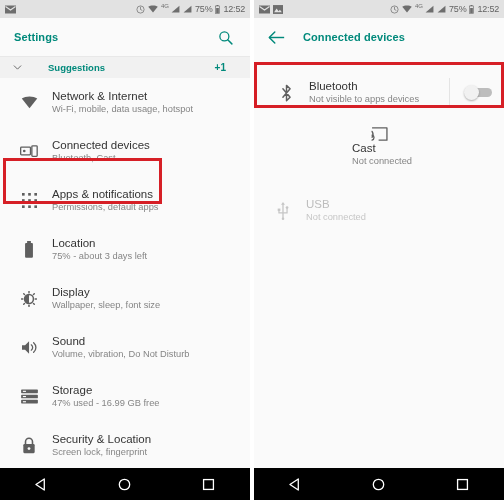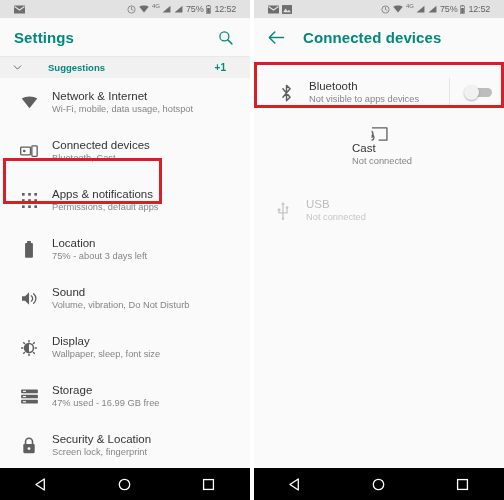--- a/index.html
+++ b/index.html
@@ -9,34 +9,34 @@
     font-family:"Liberation Sans", sans-serif;
     -webkit-font-smoothing:antialiased;
   }
   .screens { display:flex; width:504px; height:500px; }
   .phone { width:250px; height:500px; background:#fafafa; position:relative; display:flex; flex-direction:column; }
   .phone.left  { margin-right:4px; }
 
   
   .statusbar {
     height:18px; background:#e2e2e2; display:flex; align-items:center;
-    padding:0 14px; flex-shrink:0; font-size:9px; color:#6e6e6e;
+    padding:0 5px; flex-shrink:0; font-size:9px; color:#6e6e6e;
   }
   .sb-left { display:flex; align-items:center; gap:3px; }
   .sb-right { margin-left:auto; display:flex; align-items:center; gap:3px; }
   .sb-icon { display:block; }
   .sb-text { font-size:9px; color:#636363; letter-spacing:-.2px; font-weight:400; }
   .sb-4g { font-size:6px; color:#6e6e6e; position:relative; top:-3px; margin-right:-1px; }
 
   
   .appbar {
     height:38px; background:#fafafa; display:flex; align-items:center;
     padding:0 14px; flex-shrink:0;
   }
-  .appbar .title { color:#00897b; font-size:15px; font-weight:bold; letter-spacing:.1px; }
+  .appbar .title { color:#00897b; font-size:11px; font-weight:bold; letter-spacing:.1px; }
   .appbar .back { margin-right:18px; display:flex; align-items:center; }
   .appbar .spacer { flex:1; }
   .search-btn { display:flex; align-items:center; justify-content:center; width:22px; height:22px; }
 
   
   .suggestions {
     height:22px; background:#f1f1f1; display:flex; align-items:center;
     padding:0 24px; flex-shrink:0; border-top:1px solid #e8e8e8;
   }
   .sug-label { color:#00897b; font-size:9.5px; font-weight:bold; margin-left:24px; }
@@ -179,34 +179,20 @@
       <div class="row">
         <div class="ico">
           <svg width="10" height="17" viewBox="0 0 11 19">
               <rect x="3.4" y="0" width="4.2" height="2.4" fill="#5f5f5f"></rect>
               <rect x="1.1" y="2.2" width="8.8" height="16.5" rx="1.2" fill="#5f5f5f"></rect>
             </svg>
         </div>
         <div class="txt">
           <span class="t1">Location</span>
           <span class="t2">75% - about 3 days left</span>
-        </div>
-      </div>
-
-      <div class="row">
-        <div class="ico">
-          <svg width="17" height="15" viewBox="0 0 19 17">
-              <path d="M1 6 L4.5 6 L9 1.5 L9 15.5 L4.5 11 L1 11 Z" fill="#5f5f5f"></path>
-              <path d="M11.5 5.5 C13.6 7.2 13.6 9.8 11.5 11.5" fill="none" stroke="#5f5f5f" stroke-width="1.5" stroke-linecap="round"></path>
-              <path d="M14.2 3 C17.6 6 17.6 11 14.2 14" fill="none" stroke="#5f5f5f" stroke-width="1.5" stroke-linecap="round"></path>
-            </svg>
-        </div>
-        <div class="txt">
-          <span class="t1">Sound</span>
-          <span class="t2">Volume, vibration, Do Not Disturb</span>
         </div>
       </div>
 
       <div class="row">
         <div class="ico">
           <svg width="16" height="16" viewBox="0 0 18 18">
               <circle cx="9" cy="9" r="5" fill="none" stroke="#5f5f5f" stroke-width="1.7"></circle>
               <path d="M9 4 A5 5 0 0 0 9 14 Z" fill="#5f5f5f"></path>
               <g stroke="#5f5f5f" stroke-width="1.6" stroke-linecap="round">
                 <line x1="9" y1="0.5" x2="9" y2="2"></line>
@@ -222,20 +208,34 @@
         </div>
         <div class="txt">
           <span class="t1">Display</span>
           <span class="t2">Wallpaper, sleep, font size</span>
         </div>
       </div>
 
       <div class="row">
         <div class="ico">
           <svg width="17" height="15" viewBox="0 0 19 17">
+              <path d="M1 6 L4.5 6 L9 1.5 L9 15.5 L4.5 11 L1 11 Z" fill="#5f5f5f"></path>
+              <path d="M11.5 5.5 C13.6 7.2 13.6 9.8 11.5 11.5" fill="none" stroke="#5f5f5f" stroke-width="1.5" stroke-linecap="round"></path>
+              <path d="M14.2 3 C17.6 6 17.6 11 14.2 14" fill="none" stroke="#5f5f5f" stroke-width="1.5" stroke-linecap="round"></path>
+            </svg>
+        </div>
+        <div class="txt">
+          <span class="t1">Sound</span>
+          <span class="t2">Volume, vibration, Do Not Disturb</span>
+        </div>
+      </div>
+
+      <div class="row">
+        <div class="ico">
+          <svg width="17" height="15" viewBox="0 0 19 17">
               <g fill="#5f5f5f">
                 <rect x="0" y="0.5" width="19" height="4.2" rx="0.8"></rect>
                 <rect x="0" y="6.4" width="19" height="4.2" rx="0.8"></rect>
                 <rect x="0" y="12.3" width="19" height="4.2" rx="0.8"></rect>
               </g>
               <g fill="#fafafa">
                 <rect x="2" y="2" width="3.5" height="1.3"></rect>
                 <rect x="2" y="7.9" width="3.5" height="1.3"></rect>
                 <rect x="2" y="13.8" width="3.5" height="1.3"></rect>
               </g>

